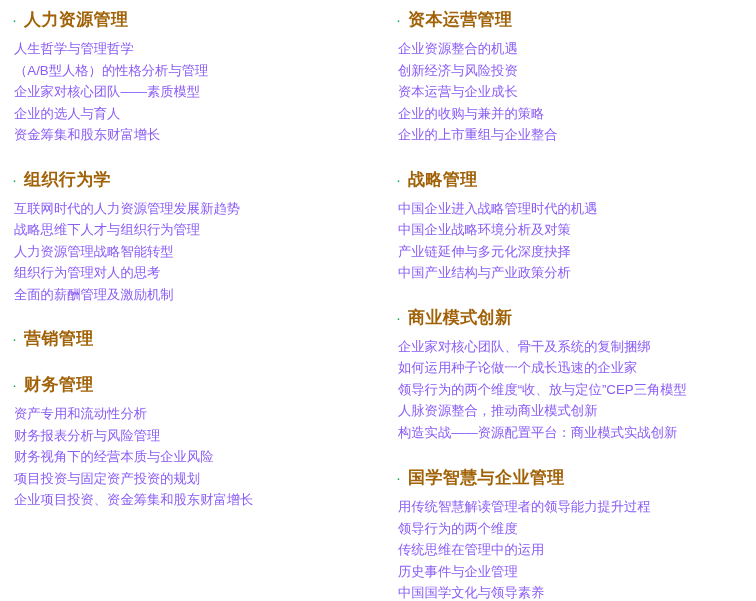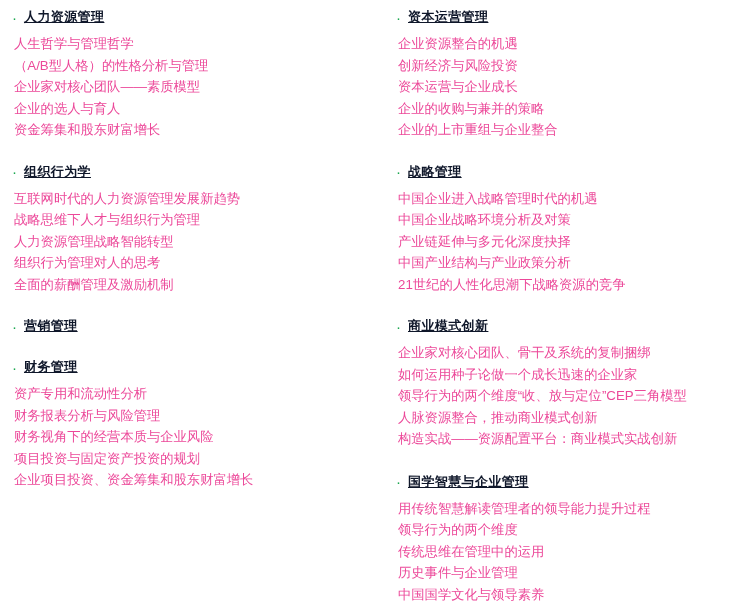--- a/index.html
+++ b/index.html
@@ -46,36 +46,35 @@
   }
   .bullet {
     display: inline-block;
     width: 12px;
     color: #1aa84f;
     font-size: 15px;
     line-height: 1;
     flex: none;
   }
   .section-title {
-    color: #0f172a;
-    font-size: 13px;
+    color: #a16207;
+    font-size: 17px;
     font-weight: bold;
     letter-spacing: 0.4px;
     white-space: nowrap;
-    text-decoration: underline;
   }
   .items {
     list-style: none;
     margin: 0;
     padding: 0 0 0 2px;
   }
   .items li {
     font-size: 13.3px;
     line-height: 21.5px;
-    color: #ec4899;
+    color: #8b5cf6;
     white-space: nowrap;
   }
   
   .section.s1 { margin-bottom: 22px; }
   .section.s2 { margin-bottom: 22px; }
   .section.s3 { margin-bottom: 23px; }
   .section.s4 { margin-bottom: 0; }
 </style>
 </head>
 <body>
@@ -155,21 +154,20 @@
       <div class="section s2">
         <div class="section-head">
           <span class="bullet">·</span>
           <span class="section-title">战略管理</span>
         </div>
         <ul class="items">
           <li>中国企业进入战略管理时代的机遇</li>
           <li>中国企业战略环境分析及对策</li>
           <li>产业链延伸与多元化深度抉择</li>
           <li>中国产业结构与产业政策分析</li>
-          <li>21世纪的人性化思潮下战略资源的竞争</li>
         </ul>
       </div>
 
       <div class="section s3">
         <div class="section-head">
           <span class="bullet">·</span>
           <span class="section-title">商业模式创新</span>
         </div>
         <ul class="items">
           <li>企业家对核心团队、骨干及系统的复制捆绑</li>

